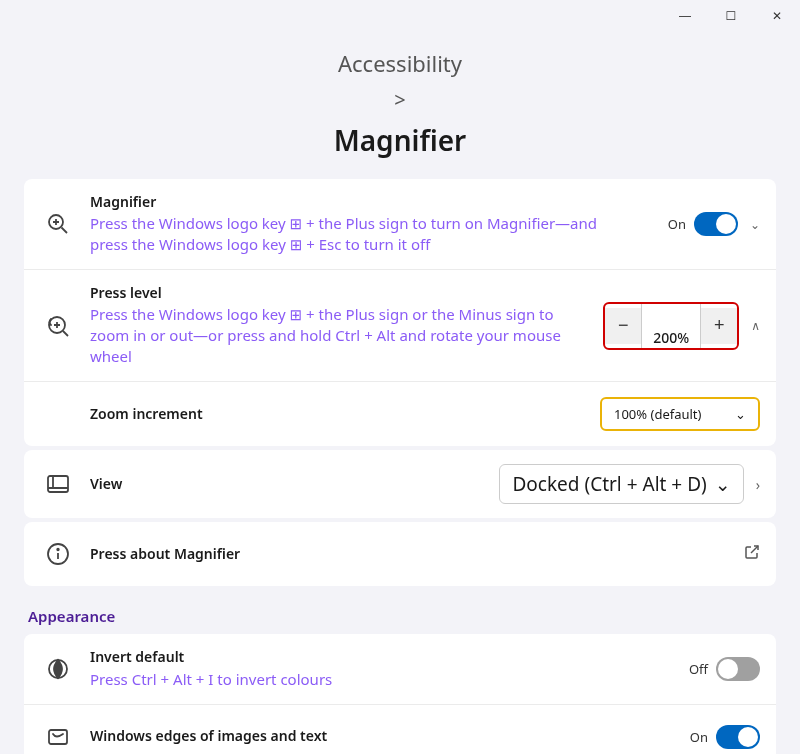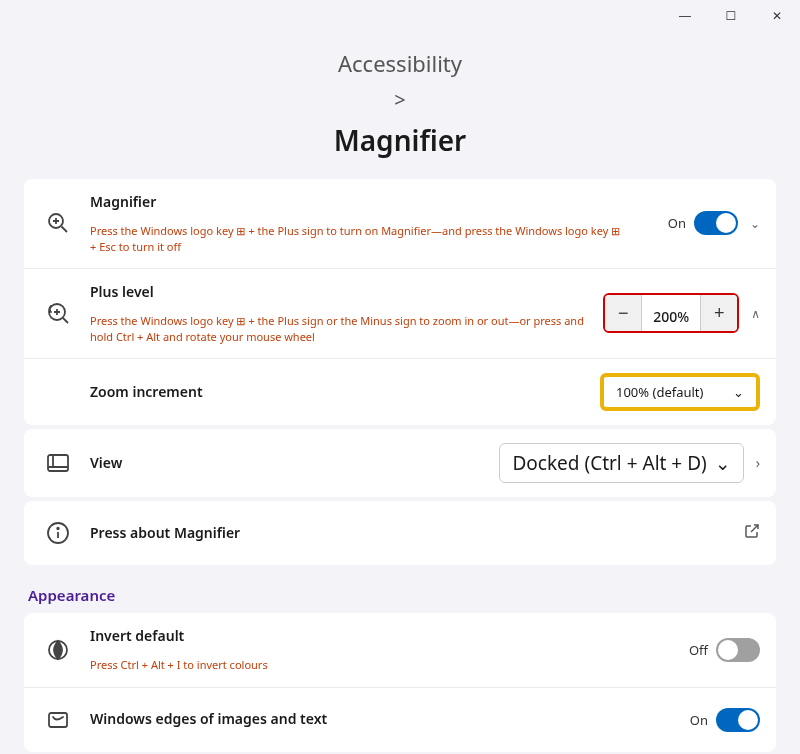--- a/index.html
+++ b/index.html
@@ -95,23 +95,23 @@
     .setting-text {
       flex: 1;
     }
     .setting-label {
       font-size: 14px;
       font-weight: 600;
       color: #1a1a1a;
       line-height: 1.3;
     }
     .setting-desc {
-      font-size: 11px;
-      color: #c2410c;
-      margin-top: 12px;
+      font-size: 15px;
+      color: #8b5cf6;
+      margin-top: 2px;
       line-height: 1.4;
     }
 
     .setting-control {
       display: flex;
       align-items: center;
       gap: 8px;
       flex-shrink: 0;
     }
 
@@ -176,32 +176,32 @@
       display: flex;
       align-items: center;
       justify-content: center;
     }
     .zoom-value {
       min-width: 60px;
       text-align: center;
       font-size: 14px;
       font-weight: 500;
       color: #1a1a1a;
-      padding: 4px 8px;
+      padding: 16px 8px;
       border-left: 1px solid #ccc;
       border-right: 1px solid #ccc;
-      height: 36px;
+      height: 44px;
       line-height: 36px;
     }
 
     
     .zoom-dropdown {
       display: flex;
       align-items: center;
-      border: 4px solid #eab308;
+      border: 2px solid #eab308;
       border-radius: 6px;
       padding: 6px 12px;
       background: white;
       cursor: pointer;
       gap: 8px;
       font-size: 13px;
       color: #1a1a1a;
       min-width: 160px;
       justify-content: space-between;
     }
@@ -280,21 +280,21 @@
       <div class="setting-icon">
         <svg width="24" height="24" viewBox="0 0 24 24" fill="none" stroke="#444" stroke-width="1.8">
           <circle cx="11" cy="11" r="8"></circle>
           <line x1="17" y1="17" x2="22" y2="22"></line>
           <line x1="8" y1="11" x2="14" y2="11"></line>
           <line x1="11" y1="8" x2="11" y2="14"></line>
           <path d="M5 11 Q2 8 5 5" stroke-linecap="round"></path>
         </svg>
       </div>
       <div class="setting-text">
-        <div class="setting-label">Plus level</div>
+        <div class="setting-label">Press level</div>
         <div class="setting-desc">Press the Windows logo key ⊞ + the Plus sign or the Minus sign to zoom in or out—or press and hold Ctrl + Alt and rotate your mouse wheel</div>
       </div>
       <div class="setting-control">
         <div class="zoom-stepper">
           <button class="zoom-stepper-btn">−</button>
           <div class="zoom-value">200%</div>
           <button class="zoom-stepper-btn">+</button>
         </div>
         <span class="chevron">∧</span>
       </div>

